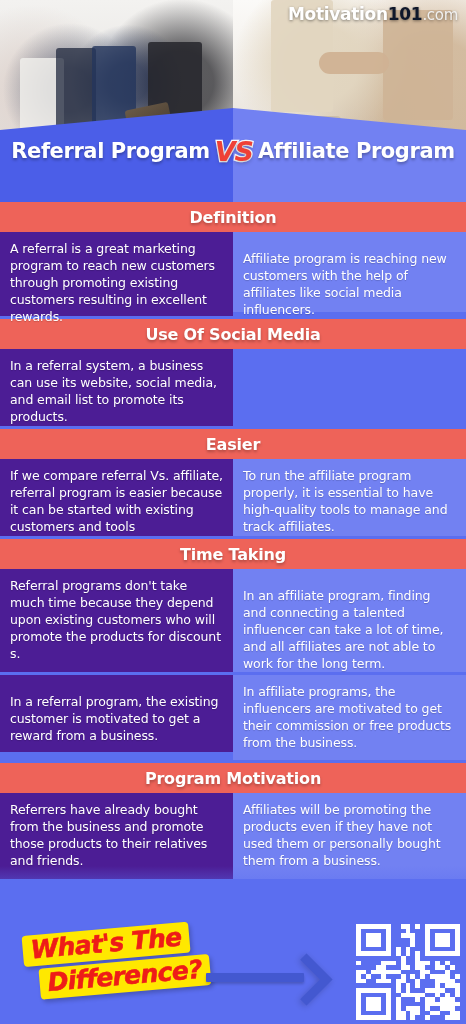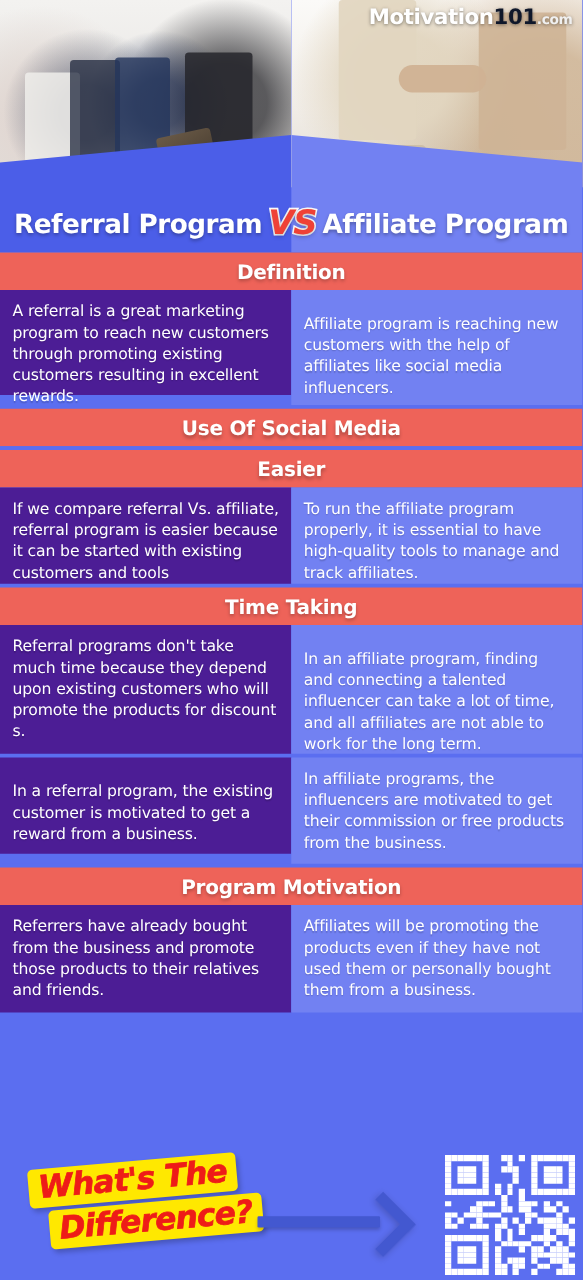--- a/index.html
+++ b/index.html
@@ -32,31 +32,31 @@
      background:linear-gradient(180deg,#cdbfa8,#b9a98e);border-radius:4px 4px 0 0;}
   .tablet{position:absolute;left:128px;bottom:6px;width:44px;height:38px;
      background:linear-gradient(160deg,#6a5a47,#3d3328);border-radius:3px;transform:rotate(-12deg);}
 
   
   .logo{position:absolute;right:8px;top:6px;font-size:17px;font-weight:bold;
      letter-spacing:-.3px;line-height:1;z-index:6;
      text-shadow:0 1px 3px rgba(0,0,0,.45);}
   .logo .w{color:#ffffff;}
   .logo .r{color:#0f172a;}
-  .logo .dot{color:#f0f0f0;font-size:11px;font-weight:bold;}
+  .logo .dot{color:#f0f0f0;font-size:15px;font-weight:normal;}
 
   
   .banner{position:absolute;left:0;top:108px;width:466px;height:94px;z-index:5;}
   .banner .half{position:absolute;top:0;height:94px;width:233px;}
   .banner .bl{left:0;background:#4b5ee8;
      clip-path:polygon(0 22px,233px 0,233px 94px,0 94px);}
   .banner .br{left:233px;background:#7281f2;
      clip-path:polygon(0 0,233px 22px,233px 94px,0 94px);}
   .title{position:absolute;left:0;top:108px;width:466px;height:94px;z-index:6;
-     display:flex;align-items:flex-end;justify-content:center;}
+     display:flex;justify-content:center;}
   .title-row{display:flex;align-items:center;justify-content:center;
      gap:3px;padding-bottom:8px;white-space:nowrap;}
   .t-word{color:#fff;font-size:21px;font-weight:bold;letter-spacing:-.4px;
      text-shadow:0 2px 3px rgba(0,0,0,.3);}
   .vs{color:#ef4136;font-size:27px;font-weight:bold;font-style:italic;
      letter-spacing:-1px;margin:0 2px;
      -webkit-text-stroke:2.5px #ffffff;paint-order:stroke fill;
      text-shadow:0 2px 4px rgba(0,0,0,.28);}
 
   
@@ -145,32 +145,35 @@
   <div class="sections">
 
     <div class="section">
       <div class="sec-head">
         <span>Definition</span>
       </div>
       <div class="sec-body">
         <div class="col left" style="height:84px">
           <p>A referral is a great marketing program to reach new customers through promoting existing customers resulting in excellent rewards.</p>
         </div>
-        <div class="col right mid" style="height:92px">
+        <div class="col right mid" style="height:80px">
           <p>Affiliate program is reaching new customers with the help of affiliates like social media influencers.</p>
         </div>
       </div>
     </div>
     <div class="sec-gap"></div>
 
     <div class="section">
       <div class="sec-head">
         <span>Use Of Social Media</span>
       </div>
       <div class="sec-body">
+        <div class="col left" style="height:77px">
+          <p>In a referral system, a business can use its website, social media, and email list to promote its products.</p>
+        </div>
       </div>
     </div>
     <div class="sec-gap"></div>
 
     <div class="section">
       <div class="sec-head">
         <span>Easier</span>
       </div>
       <div class="sec-body">
         <div class="col left" style="height:77px">

